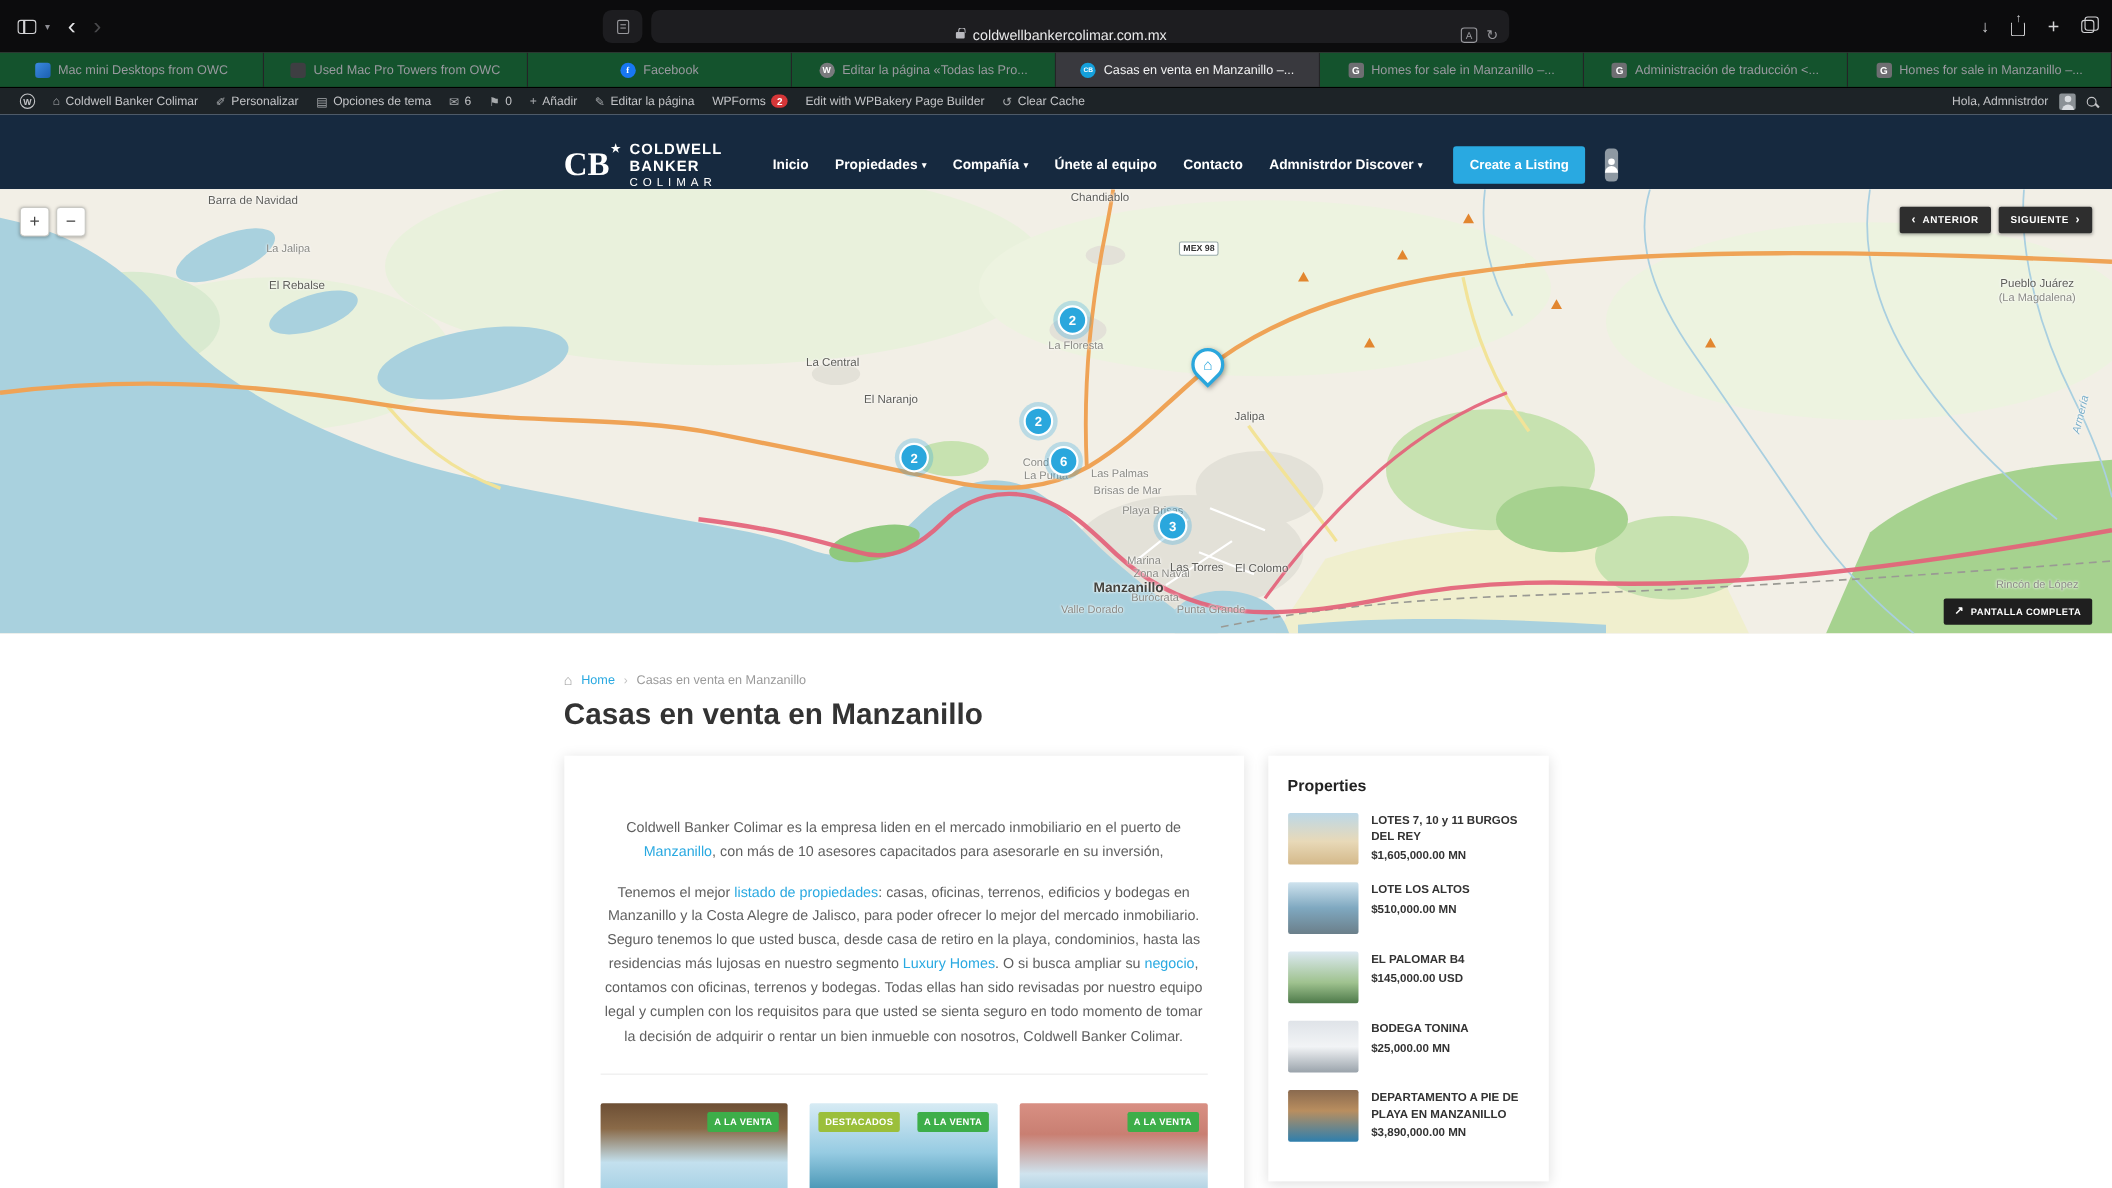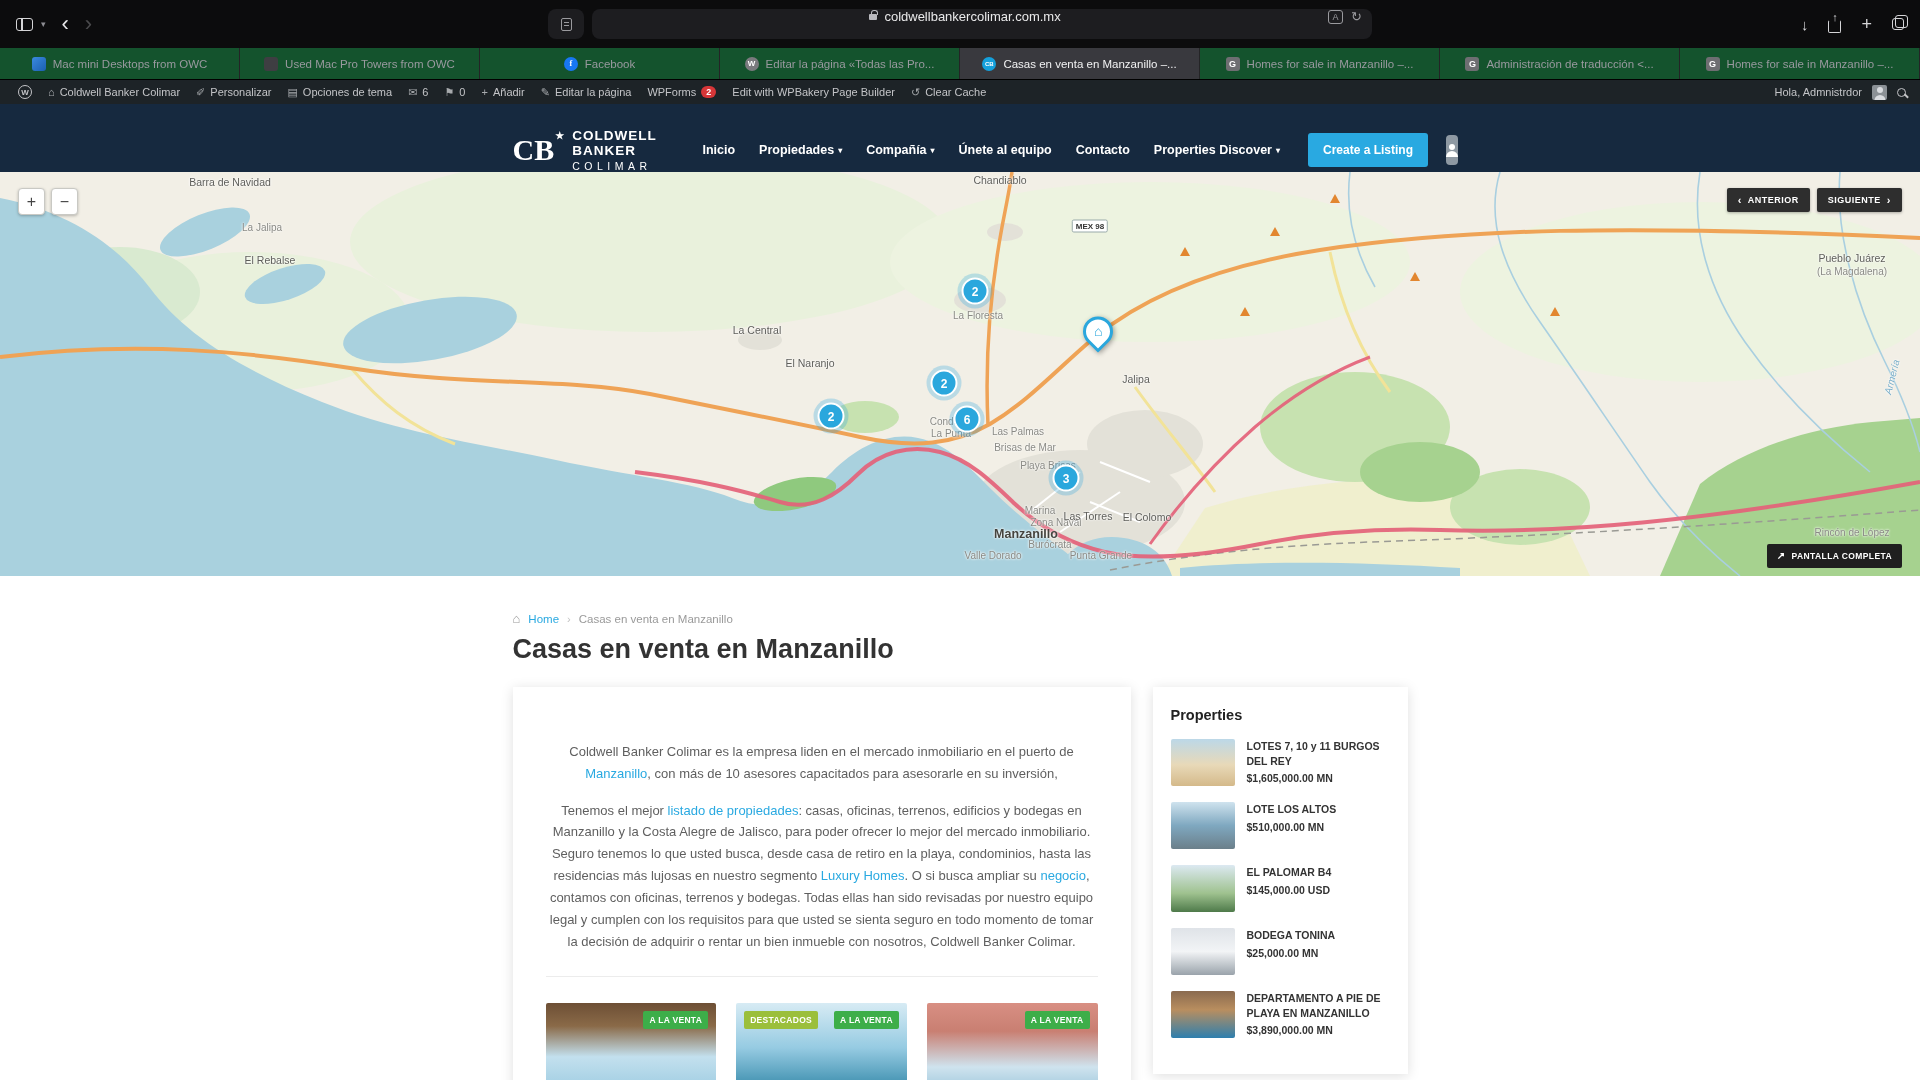--- a/index.html
+++ b/index.html
@@ -15,21 +15,21 @@
   .tb-caret { color:#8e8e93; font-size:9px; margin-left:-8px; }
   .nav-arrow { font-size:22px; line-height:1; color:#e6e6e8; }
   .nav-arrow.disabled { color:#4a4a4c; }
   .tb-center { flex:1; display:flex; align-items:center; justify-content:center; gap:8px; }
   .reader-pill { width:36px; height:30px; background:#1d1d20; border-radius:8px; display:flex;
     align-items:center; justify-content:center; }
   .doc-icon { width:11px; height:13px; border:1.5px solid #9a9a9e; border-radius:2px; position:relative; }
   .doc-icon::after { content:''; position:absolute; left:2px; top:3px; width:5px; height:1.5px;
     background:#9a9a9e; box-shadow:0 3px 0 #9a9a9e; }
   .url-pill { width:780px; height:30px; background:#1d1d20; border-radius:8px; display:flex;
-    align-items:flex-start; padding:0 10px; color:#e9e9ea; font-size:13px; position:relative; }
+    align-items:flex-end; padding:0 10px; color:#e9e9ea; font-size:13px; position:relative; }
   .url-center { flex:1; display:flex; align-items:center; justify-content:center; gap:7px; }
   .lock-icon { width:8px; height:6px; background:#b9b9be; border-radius:1px; position:relative; }
   .lock-icon::before { content:''; position:absolute; left:1.5px; top:-4px; width:5px; height:4px;
     border:1.2px solid #b9b9be; border-bottom:none; border-radius:3px 3px 0 0; }
   .trans-icon { width:15px; height:14px; border:1.2px solid #9a9a9e; border-radius:3px; color:#9a9a9e;
     font-size:9px; display:flex; align-items:center; justify-content:center; }
   .trans-icon::before { content:'A'; }
   .reload-icon { color:#9a9a9e; font-size:13px; }
   .url-right { display:flex; gap:8px; align-items:center; }
   .tb-right { display:flex; align-items:center; gap:20px; width:200px; justify-content:flex-end; }
@@ -336,21 +336,21 @@
       </a>
         <a class="nav-link" href="#">
         <span>Únete al equipo</span>
 
       </a>
         <a class="nav-link" href="#">
         <span>Contacto</span>
 
       </a>
         <a class="nav-link" href="#">
-        <span>Properties Discover</span>
+        <span>Admnistrdor Discover</span>
         <span class="caret">▾</span>
       </a>
       </nav>
     <button class="cta-btn">Create a Listing</button>
     <span class="profile-btn">
       <span class="person-icon"></span>
     </span>
   </div>
 </header>
 

